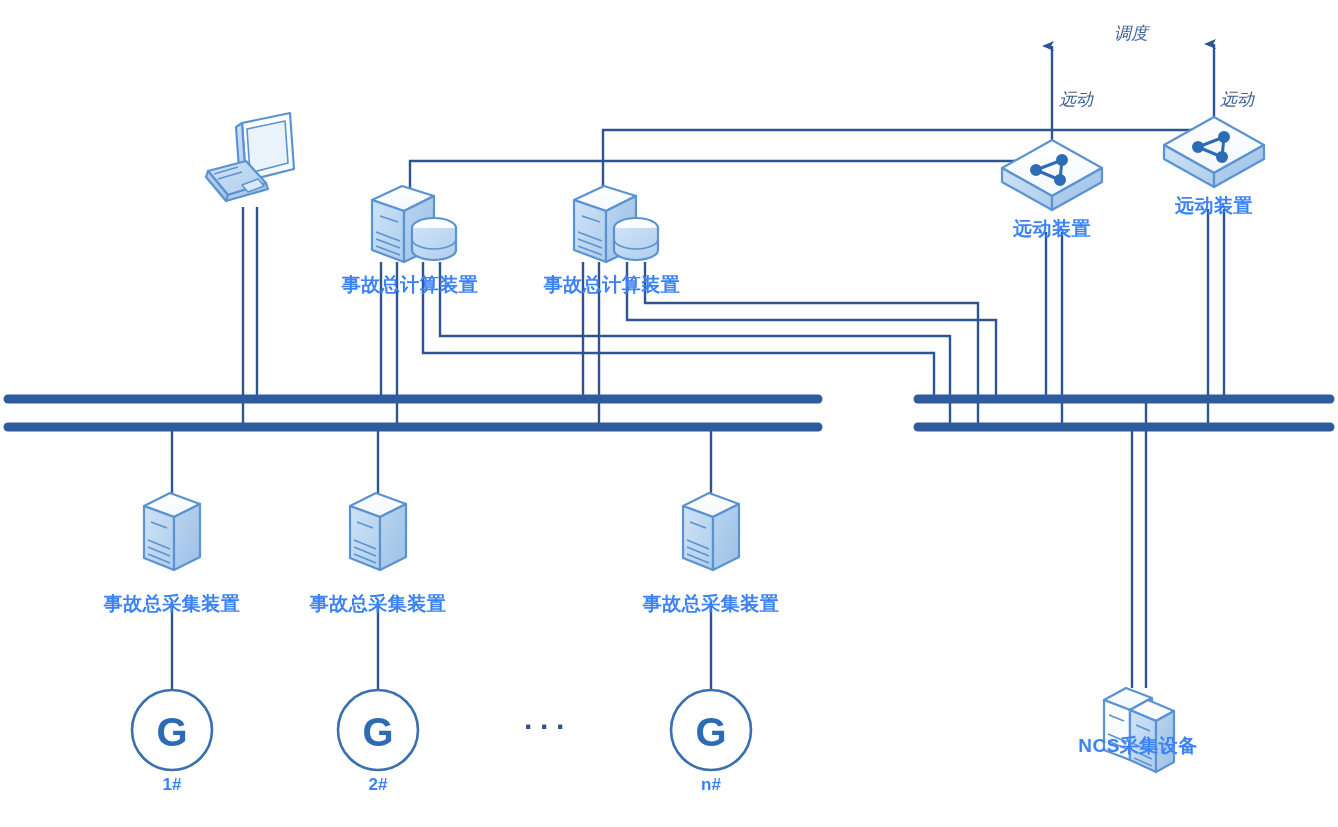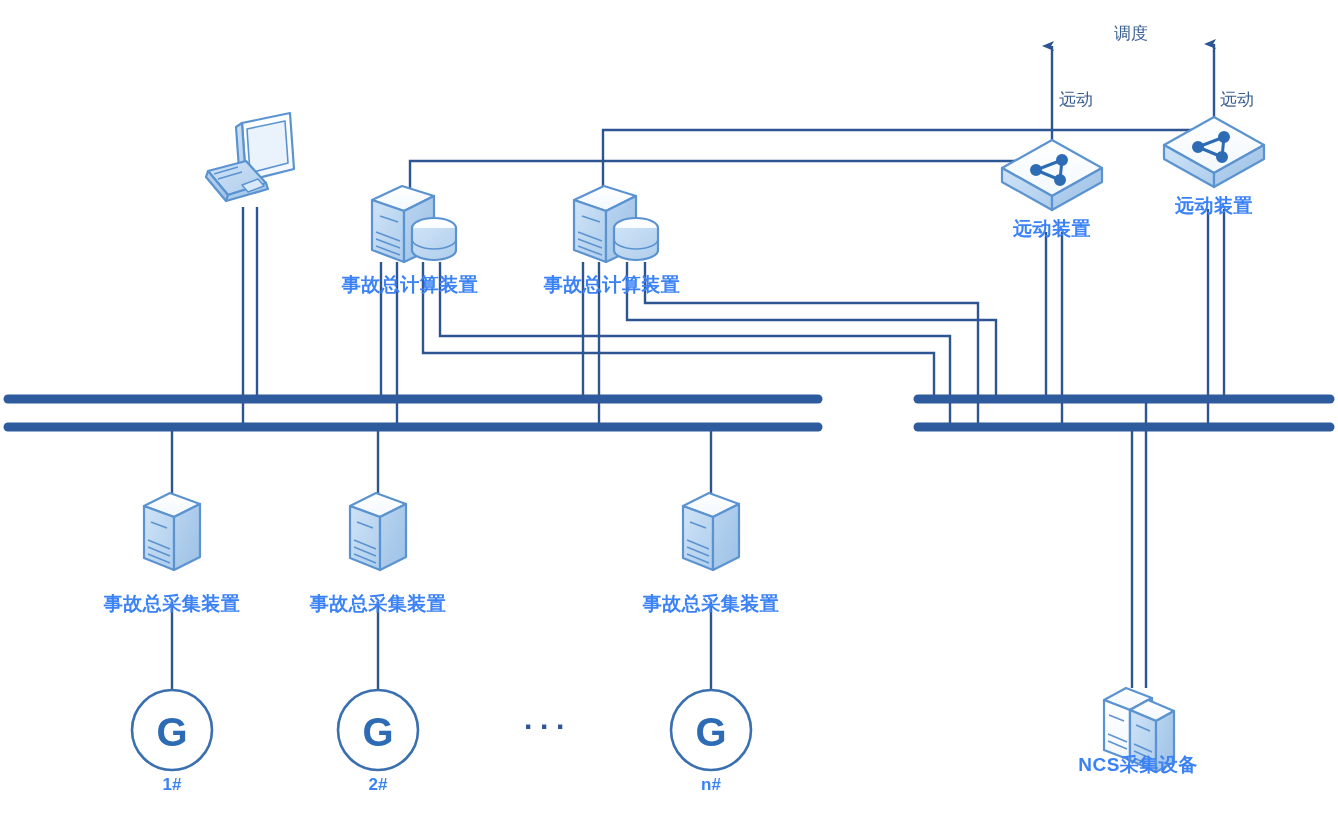--- a/index.html
+++ b/index.html
@@ -38,20 +38,21 @@
     letter-spacing: 0.5px;
   }
   .label-small {
     font-weight: bold;
     font-size: 17px;
   }
   .label-thin {
     font-weight: normal;
     font-size: 17px;
     color: #3a5f92;
+    font-style: italic;
   }
   .ellipsis-label {
     position: absolute;
     transform: translateX(-50%);
     color: #2d5592;
     font-size: 30px;
     font-weight: bold;
     letter-spacing: 6px;
   }
 </style>
@@ -305,21 +306,21 @@
   <div class="label label-thin" style="left:1076px; top:88px;">远动</div>
   <div class="label label-thin" style="left:1237px; top:88px;">远动</div>
 
   <div class="label label-bold" style="left:410px; top:272px;">事故总计算装置</div>
   <div class="label label-bold" style="left:612px; top:272px;">事故总计算装置</div>
   <div class="label label-bold" style="left:1052px; top:216px;">远动装置</div>
   <div class="label label-bold" style="left:1214px; top:193px;">远动装置</div>
   <div class="label label-bold" style="left:172px; top:591px;">事故总采集装置</div>
   <div class="label label-bold" style="left:378px; top:591px;">事故总采集装置</div>
   <div class="label label-bold" style="left:711px; top:591px;">事故总采集装置</div>
-  <div class="label label-bold" style="left:1138px; top:752px;">NCS采集设备</div>
+  <div class="label label-bold" style="left:1138px; top:733px;">NCS采集设备</div>
 
   <div class="label label-small" style="left:172px; top:775px;">1#</div>
   <div class="label label-small" style="left:378px; top:775px;">2#</div>
   <div class="label label-small" style="left:711px; top:775px;">n#</div>
 
   <div class="ellipsis-label" style="left:548px; top:710px;">···</div>
 
 </div>
 
 </body></html>

